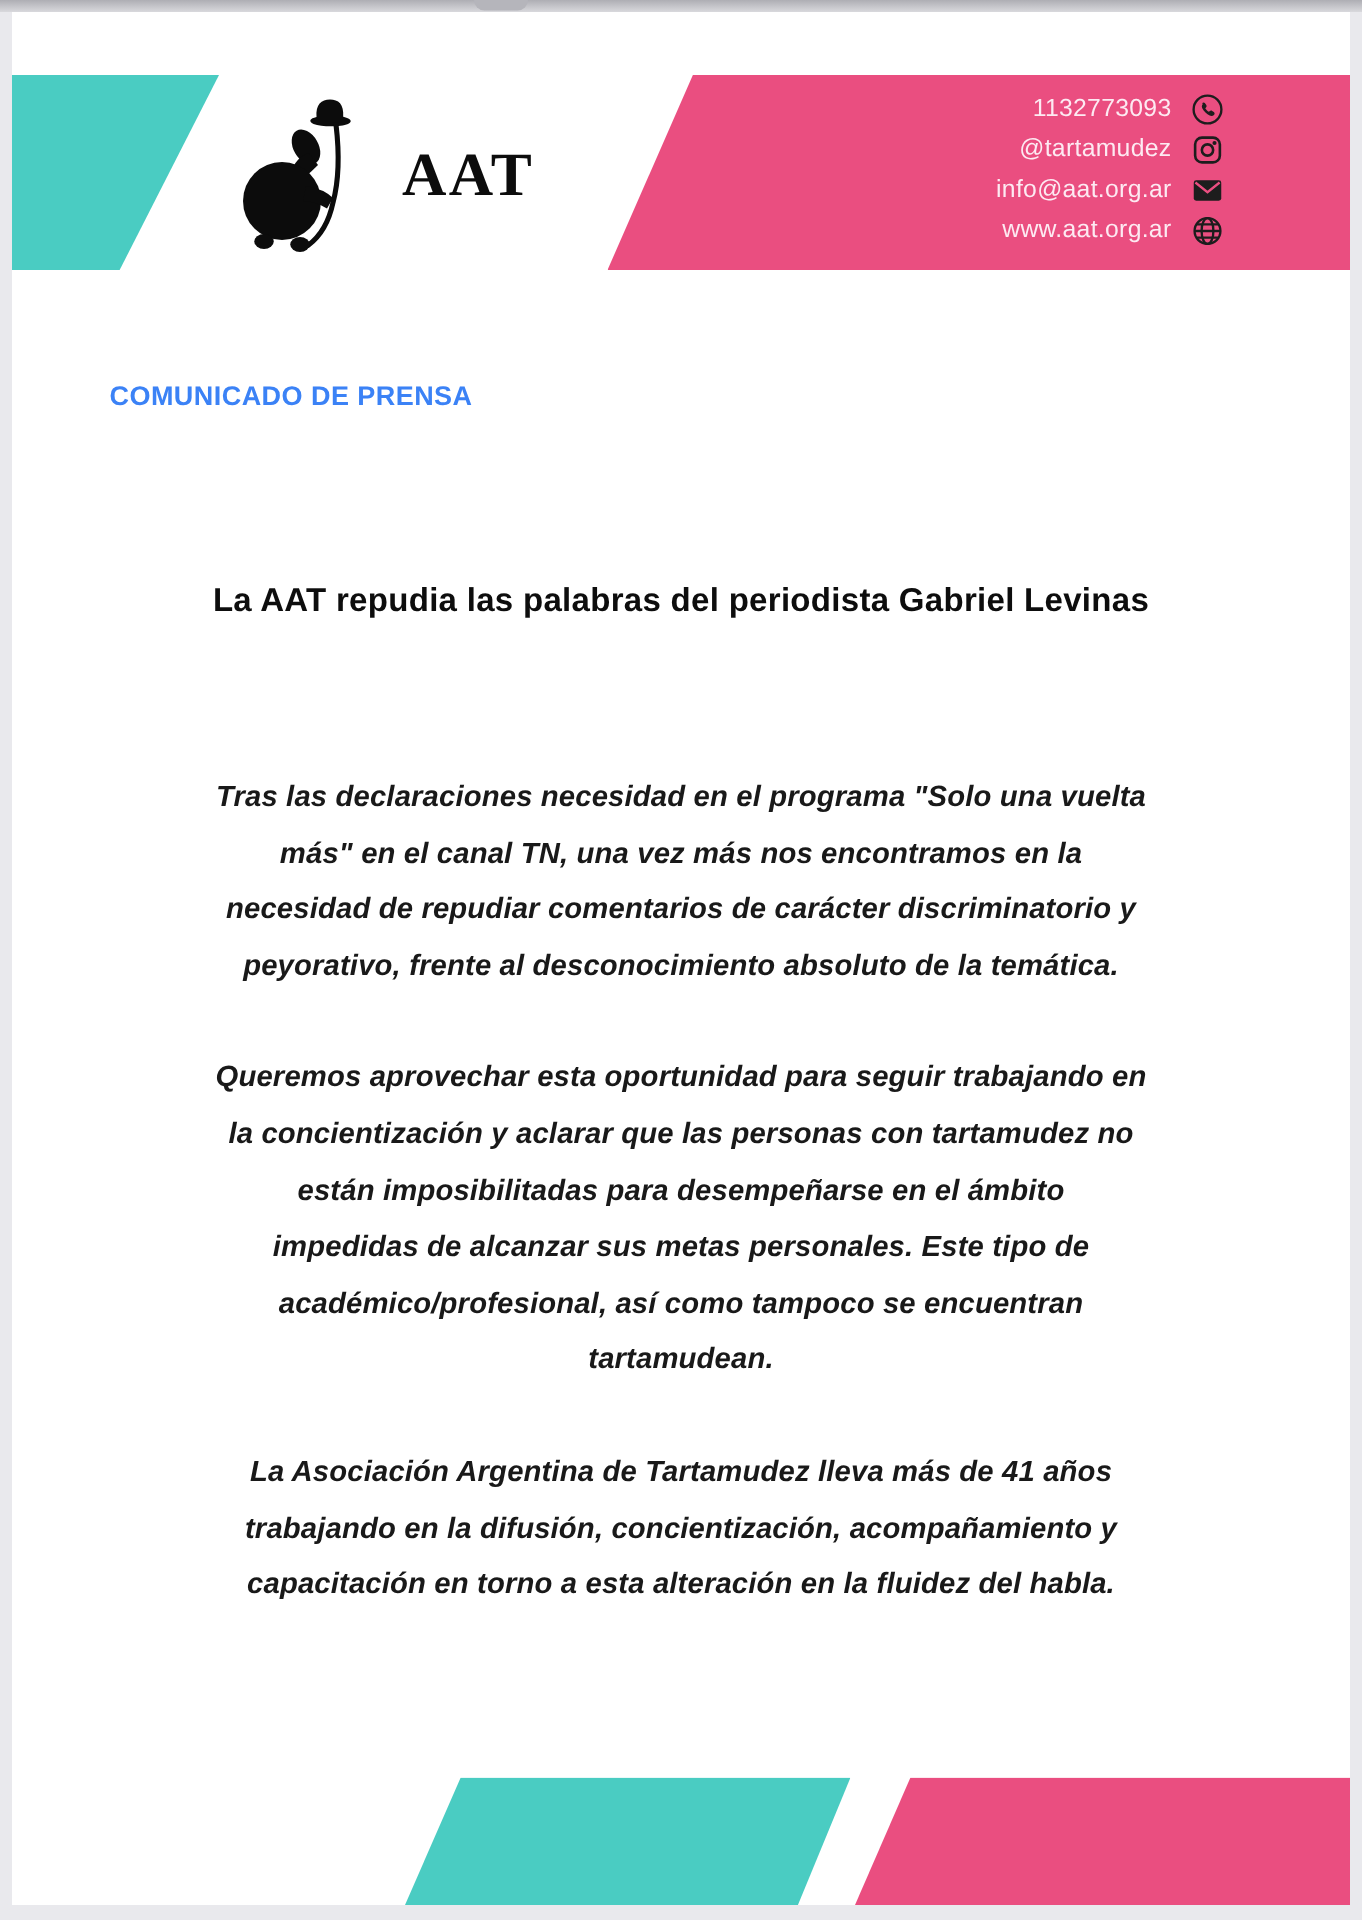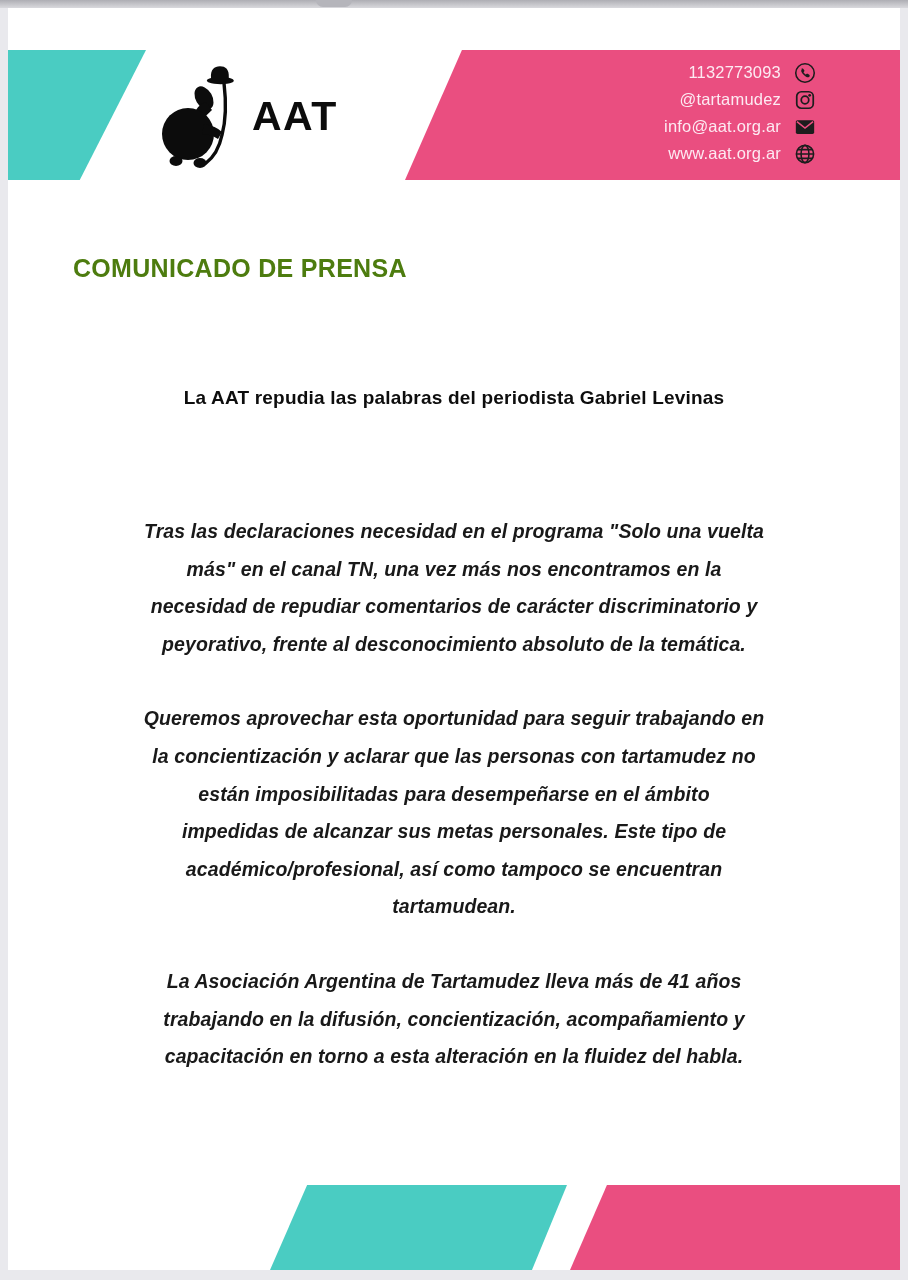--- a/index.html
+++ b/index.html
@@ -24,29 +24,29 @@
     background:#ea4e80; clip-path:polygon(11.5% 0,100% 0,100% 100%,0 100%); }
 
   .contact { position:absolute; top:9px; right:84px; display:flex; flex-direction:column; }
   .c-row { display:flex; align-items:center; justify-content:flex-end; height:27px; gap:13px;margin-left:45px; }
   .c-text { color:#fdeaf2; font-size:16.5px; font-weight:500; letter-spacing:.2px; line-height:1; }
   .c-icon { width:22px; height:22px; color:#1d1d1d; display:flex; align-items:center; justify-content:center; }
   .c-icon svg { width:100%; height:100%; }
 
   
   .logo { position:absolute; left:152px; top:54px; height:108px;
-    display:flex; align-items:center; gap:8px; }
+    display:flex; align-items:center; gap:24px;font-family:Liberation Serif, serif; }
   .logo svg { width:84px; height:108px; }
   .logo-text { font-size:41px; font-weight:800; letter-spacing:1.5px; color:#0c0c0c; }
 
   
-  .kicker { position:absolute; left:65px; top:246px; font-size:25px; font-weight:700;
-    letter-spacing:.3px; color:#4d7c0f; }
+  .kicker { position:absolute; left:65px; top:246px; font-size:18px; font-weight:700;
+    letter-spacing:.3px; color:#3b82f6; }
   .doc-title { position:absolute; left:0; top:379px; width:100%; text-align:center;
-    font-size:19px; font-weight:700; color:#0d0d0d; letter-spacing:.2px; }
+    font-size:22px; font-weight:700; color:#0d0d0d; letter-spacing:.2px; }
   .body-text { position:absolute; left:66px; right:66px; top:505px; text-align:center; }
   .body-text p { margin:0 0 37px 0; }
   .body-text .line { display:block; line-height:37.6px; font-size:19.5px; font-style:italic;
     font-weight:600; color:#191919; letter-spacing:.1px; white-space:nowrap; }
 
   
   .shape-teal-bottom { position:absolute; left:262px; top:1177px; width:297px; height:85px;
     background:#4accc2; clip-path:polygon(12.5% 0,100% 0,88.2% 100%,0 100%); }
   .shape-pink-bottom { position:absolute; left:562px; top:1177px; width:330px; height:85px;
     background:#ea4e80; clip-path:polygon(11.2% 0,100% 0,100% 100%,0 100%); }

